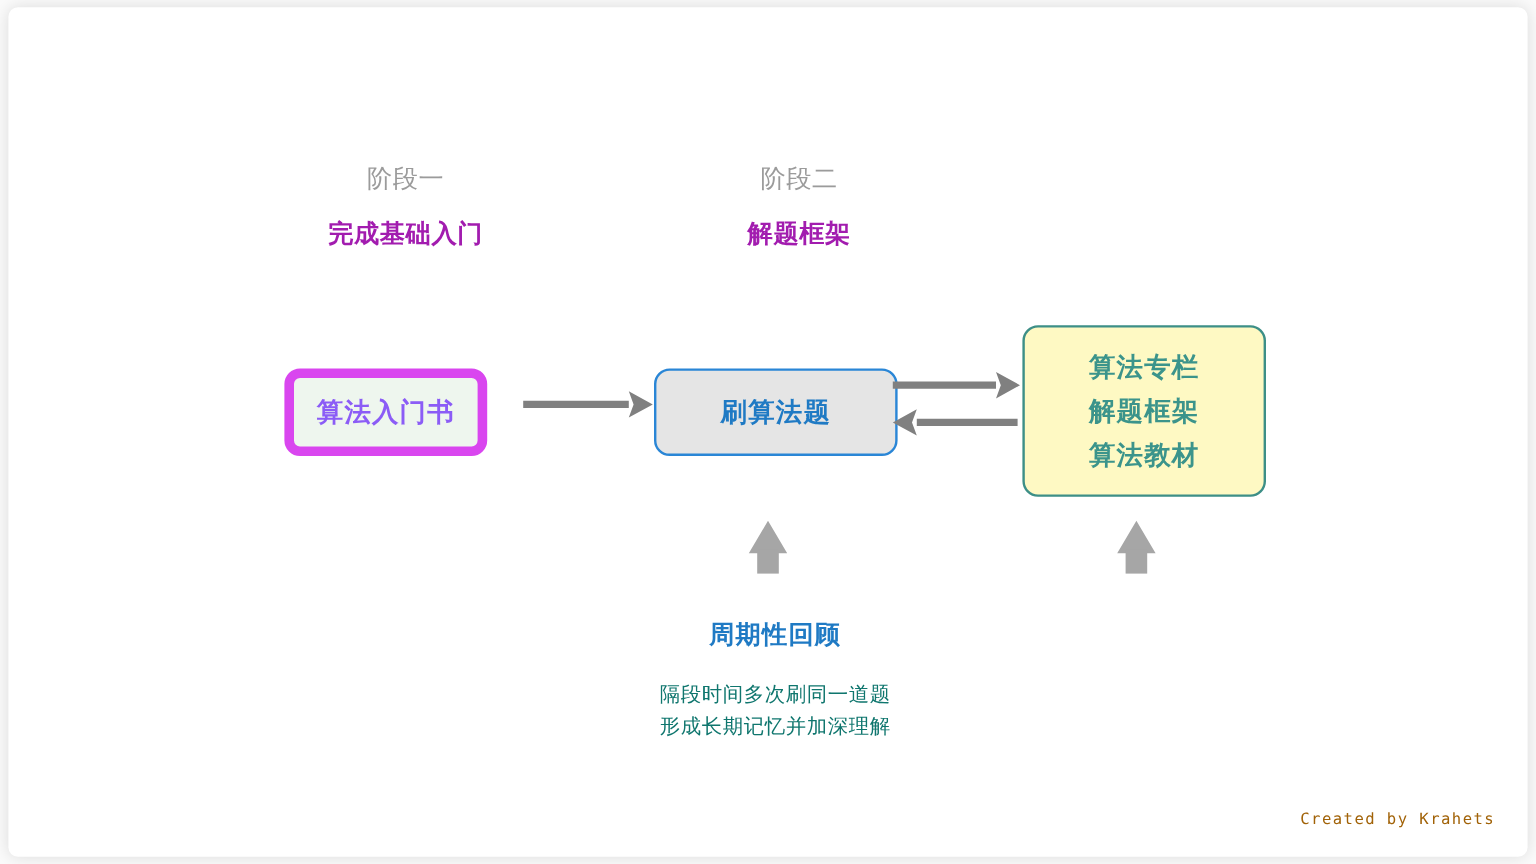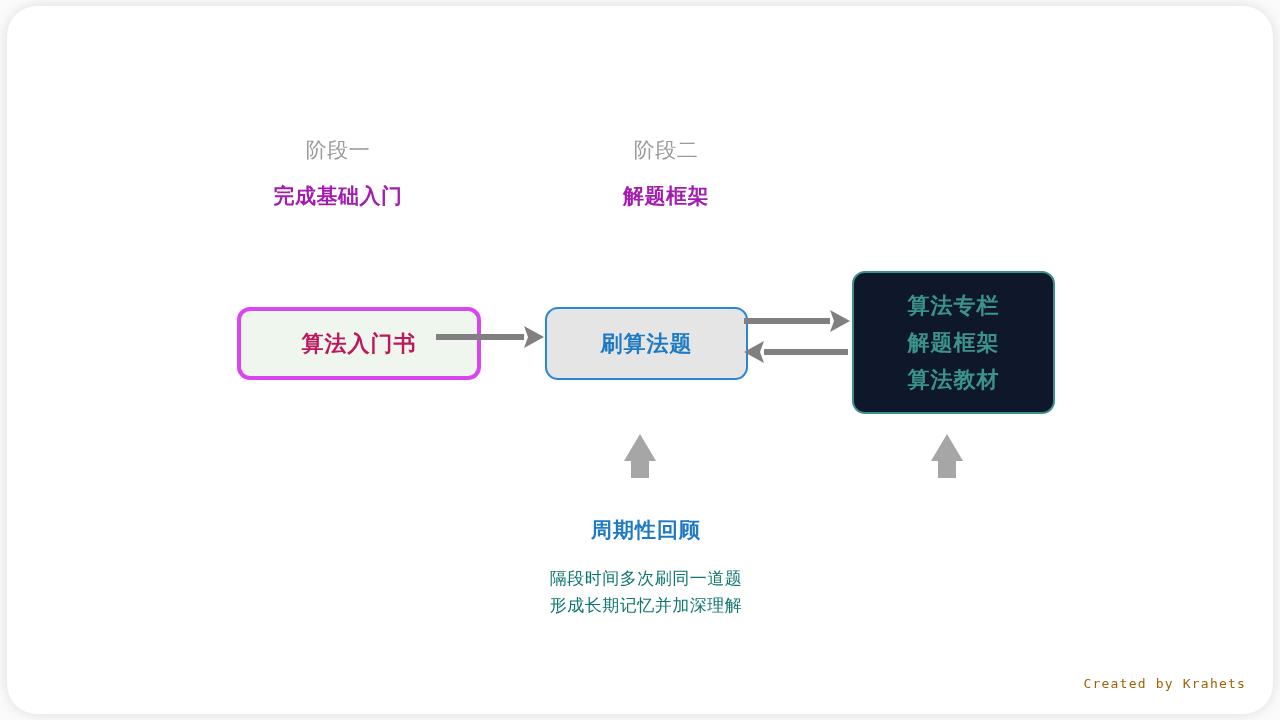--- a/index.html
+++ b/index.html
@@ -19,21 +19,21 @@
     height: 720px;
     background: #fbfbfb;
   }
   .card {
     position: absolute;
     left: 7px;
     top: 6px;
     width: 1266px;
     height: 708px;
     background: #ffffff;
-    border-radius: 30px;
+    border-radius: 8px;
     box-shadow: 0 0 14px rgba(0,0,0,0.13);
     overflow: hidden;
   }
 
   
   .stage {
     position: absolute;
     text-align: center;
     width: 260px;
   }
@@ -64,36 +64,36 @@
     display: flex;
     flex-direction: column;
     align-items: center;
     justify-content: center;
     font-weight: 700;
     font-size: 22px;
     letter-spacing: 1px;
   }
   #node-book {
     left: 230px; top: 301px;
-    width: 244px; height: 73px;
+    width: 169px; height: 73px;
     background: #eef6ee;
-    border: 4px solid #d946ef;
-    color: #be185d;
+    border: 8px solid #d946ef;
+    color: #8b5cf6;
   }
   #node-practice {
     left: 538px; top: 301px;
     width: 203px; height: 73px;
     background: #e5e5e5;
     border: 2px solid #2a86d6;
     color: #1f7ac4;
   }
   #node-resources {
     left: 845px; top: 265px;
     width: 203px; height: 143px;
-    background: #0f172a;
+    background: #fef9c3;
     border: 2px solid #3d8f87;
     color: #3b948b;
   }
   #node-resources .res-line {
     line-height: 37px;
   }
 
   
   #arrow-layer {
     position: absolute;

